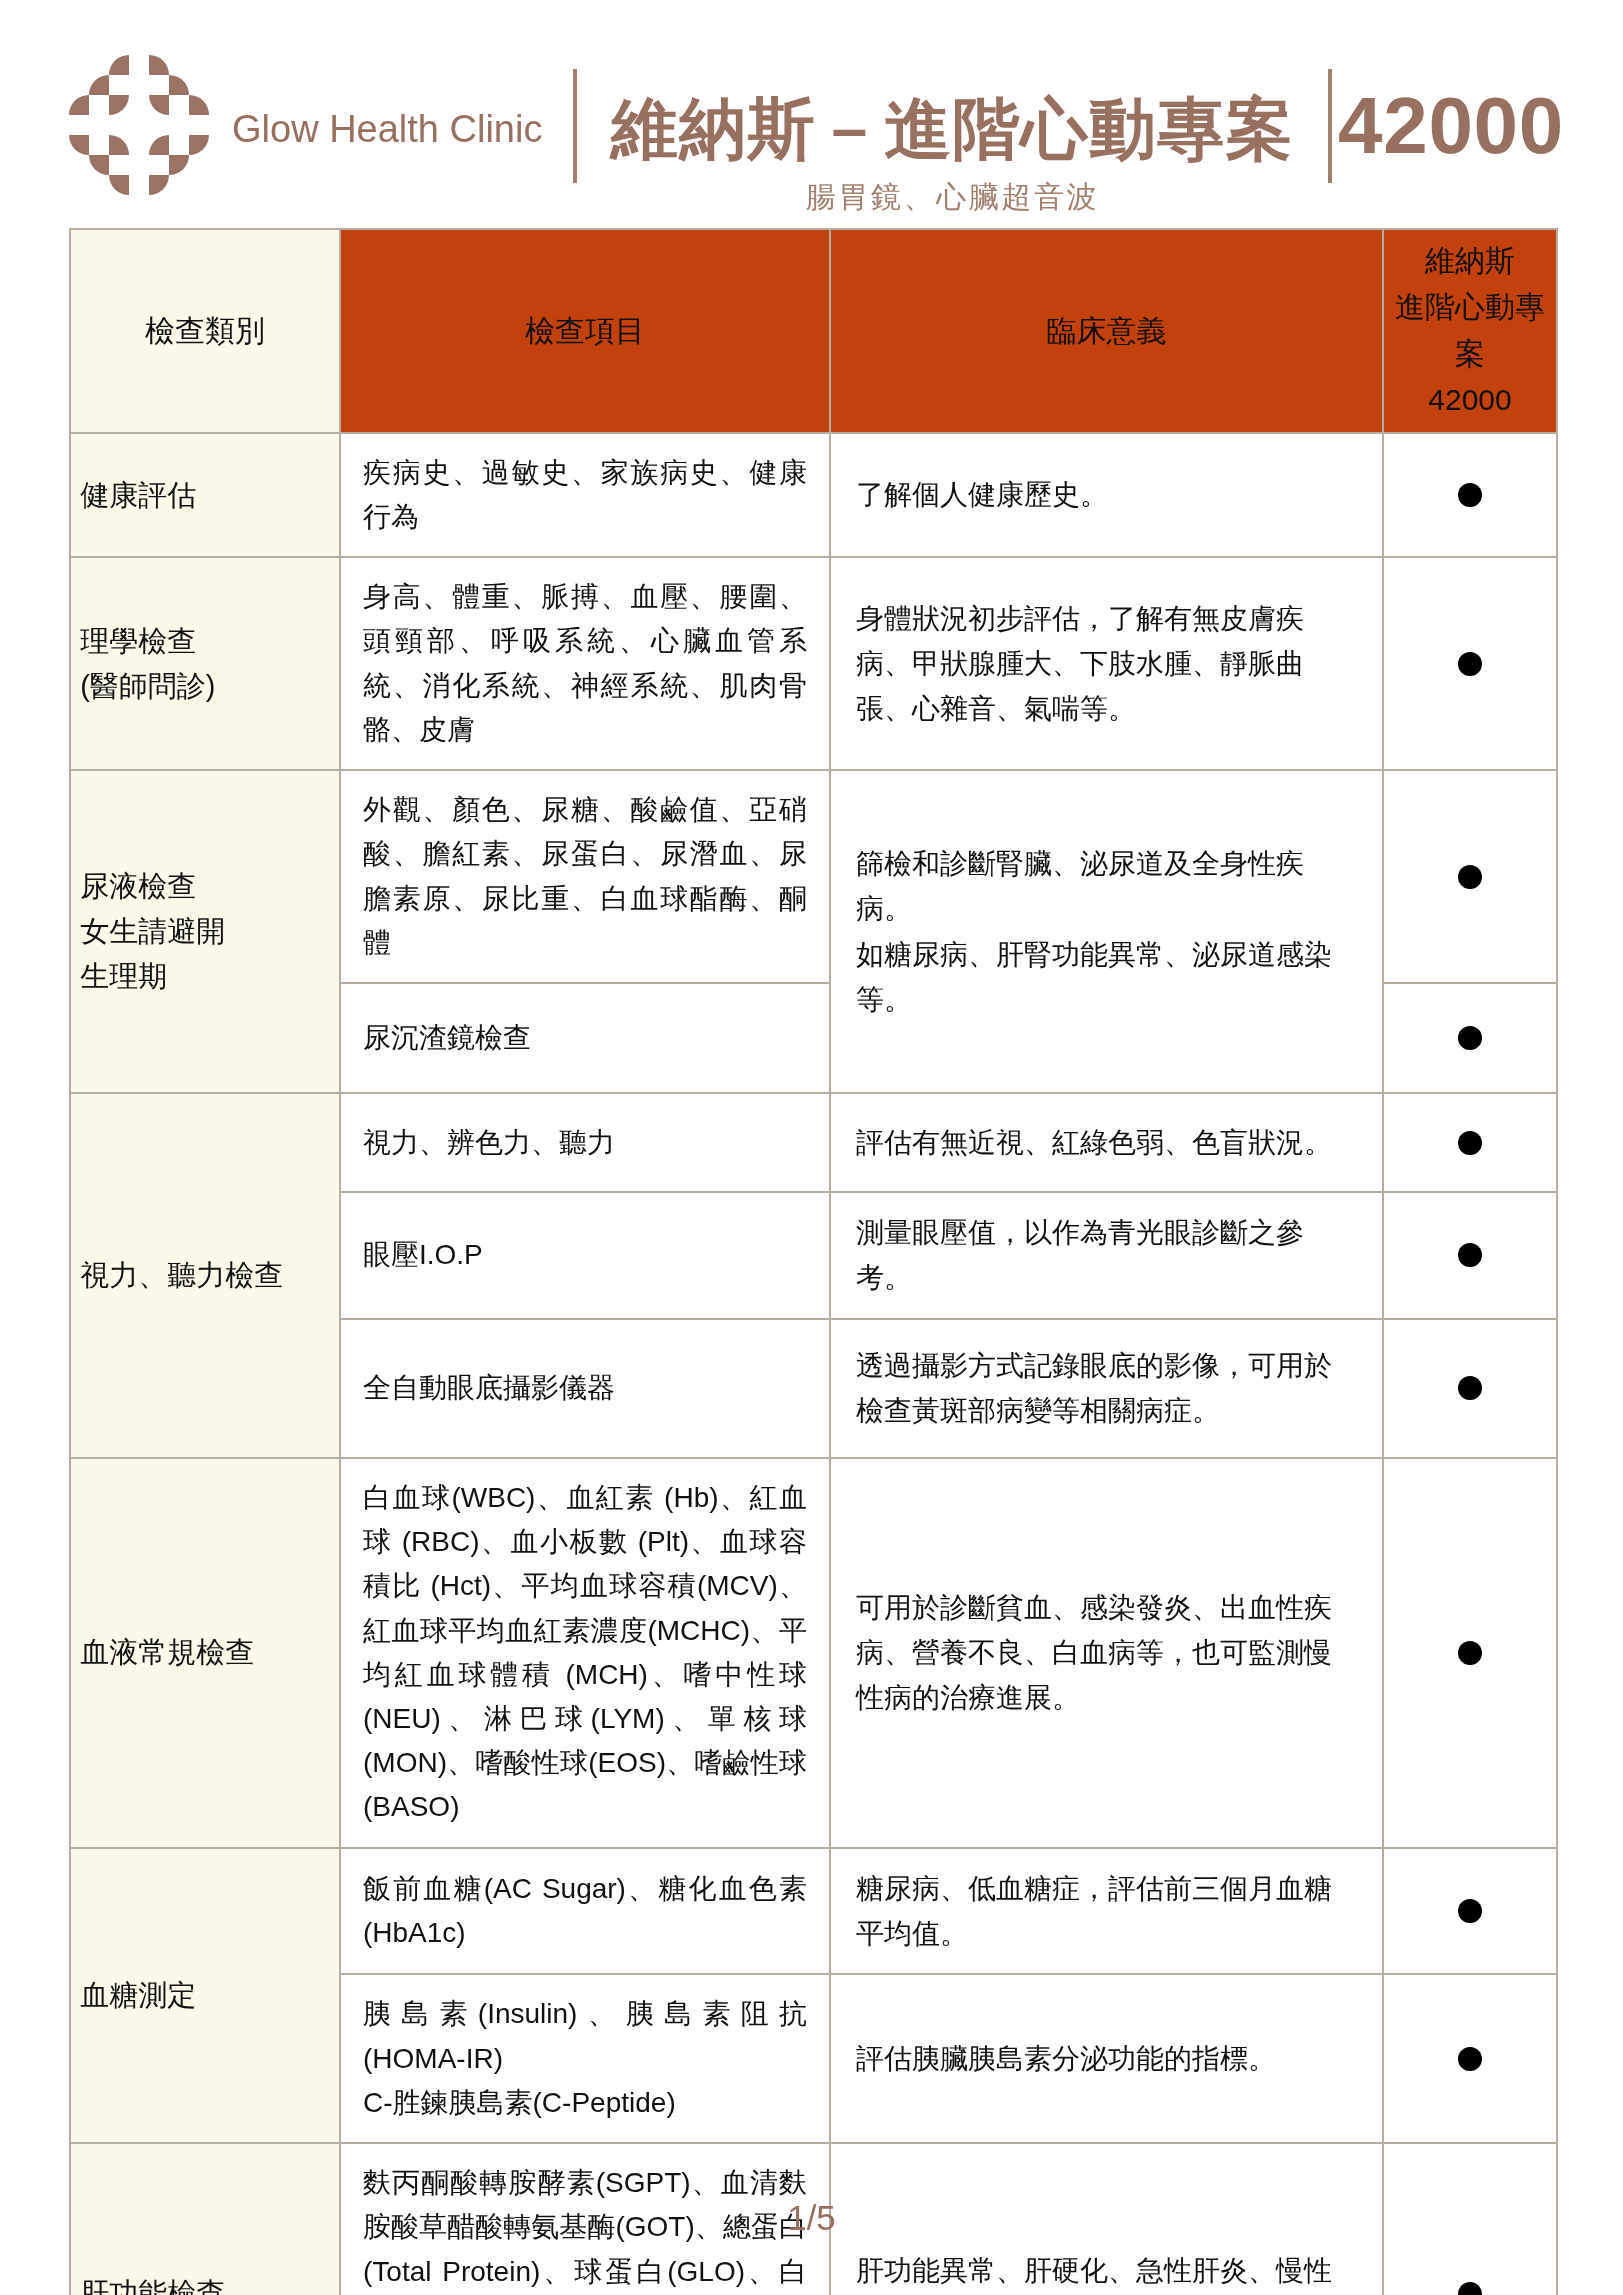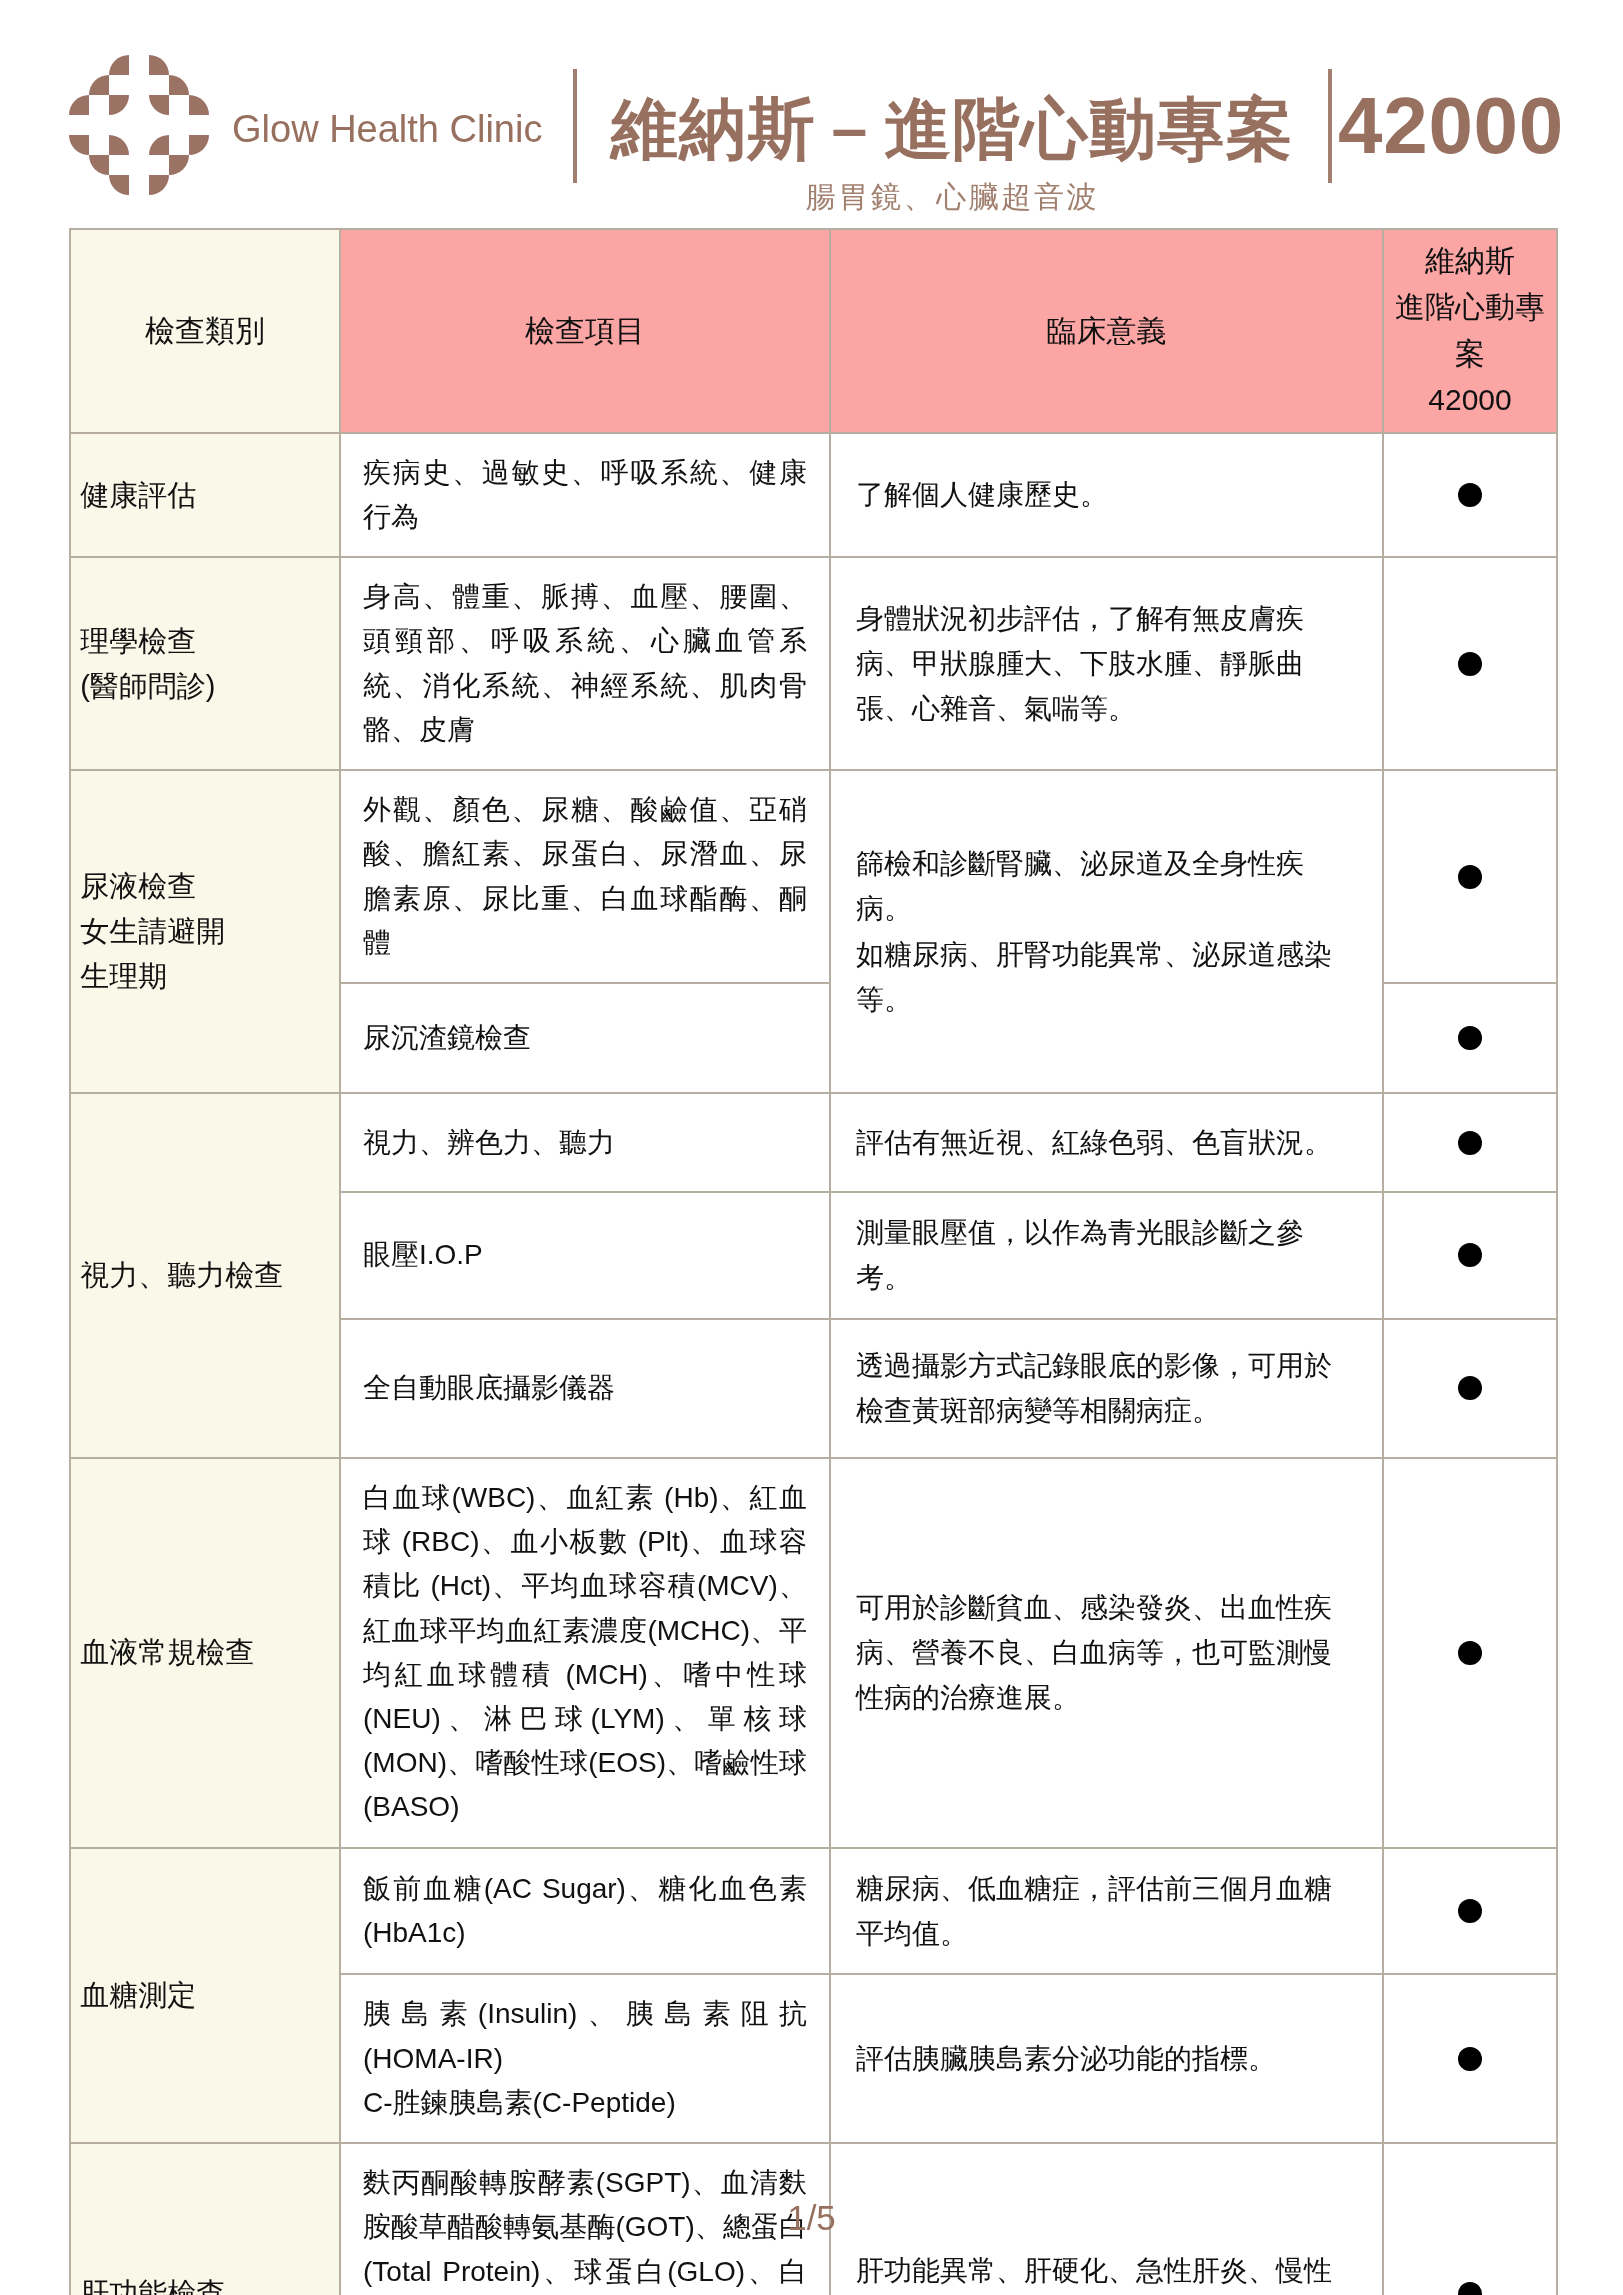--- a/index.html
+++ b/index.html
@@ -96,21 +96,21 @@
     border-collapse:collapse;
     table-layout:fixed;
   }
   .exam-table th,.exam-table td{
     border:2.6px solid #b6aea0;
     white-space:pre-line;
     vertical-align:middle;
     box-sizing:border-box;
   }
   .exam-table th{
-    background:#fca5a5;
+    background:#c2410c;
     font-size:30px;
     font-weight:400;
     text-align:center;
     line-height:1.55;
     padding:7.9px 10.5px;
   }
   .exam-table th.cat-head{background:#faf8e9;}
   td.cat{
     background:#faf8e9;
     font-size:29px;
@@ -208,21 +208,21 @@
       <th class="cat-head">檢查類別</th>
       <th>檢查項目</th>
       <th>臨床意義</th>
       <th>維納斯
 進階心動專案
 42000</th>
     </tr>
 
     <tr style="height:98px">
       <td class="cat">健康評估</td>
-      <td class="items">疾病史、過敏史、呼吸系統、健康行為</td>
+      <td class="items">疾病史、過敏史、家族病史、健康行為</td>
       <td class="meaning">了解個人健康歷史。</td>
       <td class="dotcell"><div class="dot"></div></td>
     </tr>
 
     <tr style="height:167px">
       <td class="cat">理學檢查
 (醫師問診)</td>
       <td class="items">身高、體重、脈搏、血壓、腰圍、頭頸部、呼吸系統、心臟血管系統、消化系統、神經系統、肌肉骨骼、皮膚</td>
       <td class="meaning">身體狀況初步評估，了解有無皮膚疾病、甲狀腺腫大、下肢水腫、靜脈曲張、心雜音、氣喘等。</td>
       <td class="dotcell"><div class="dot"></div></td>

